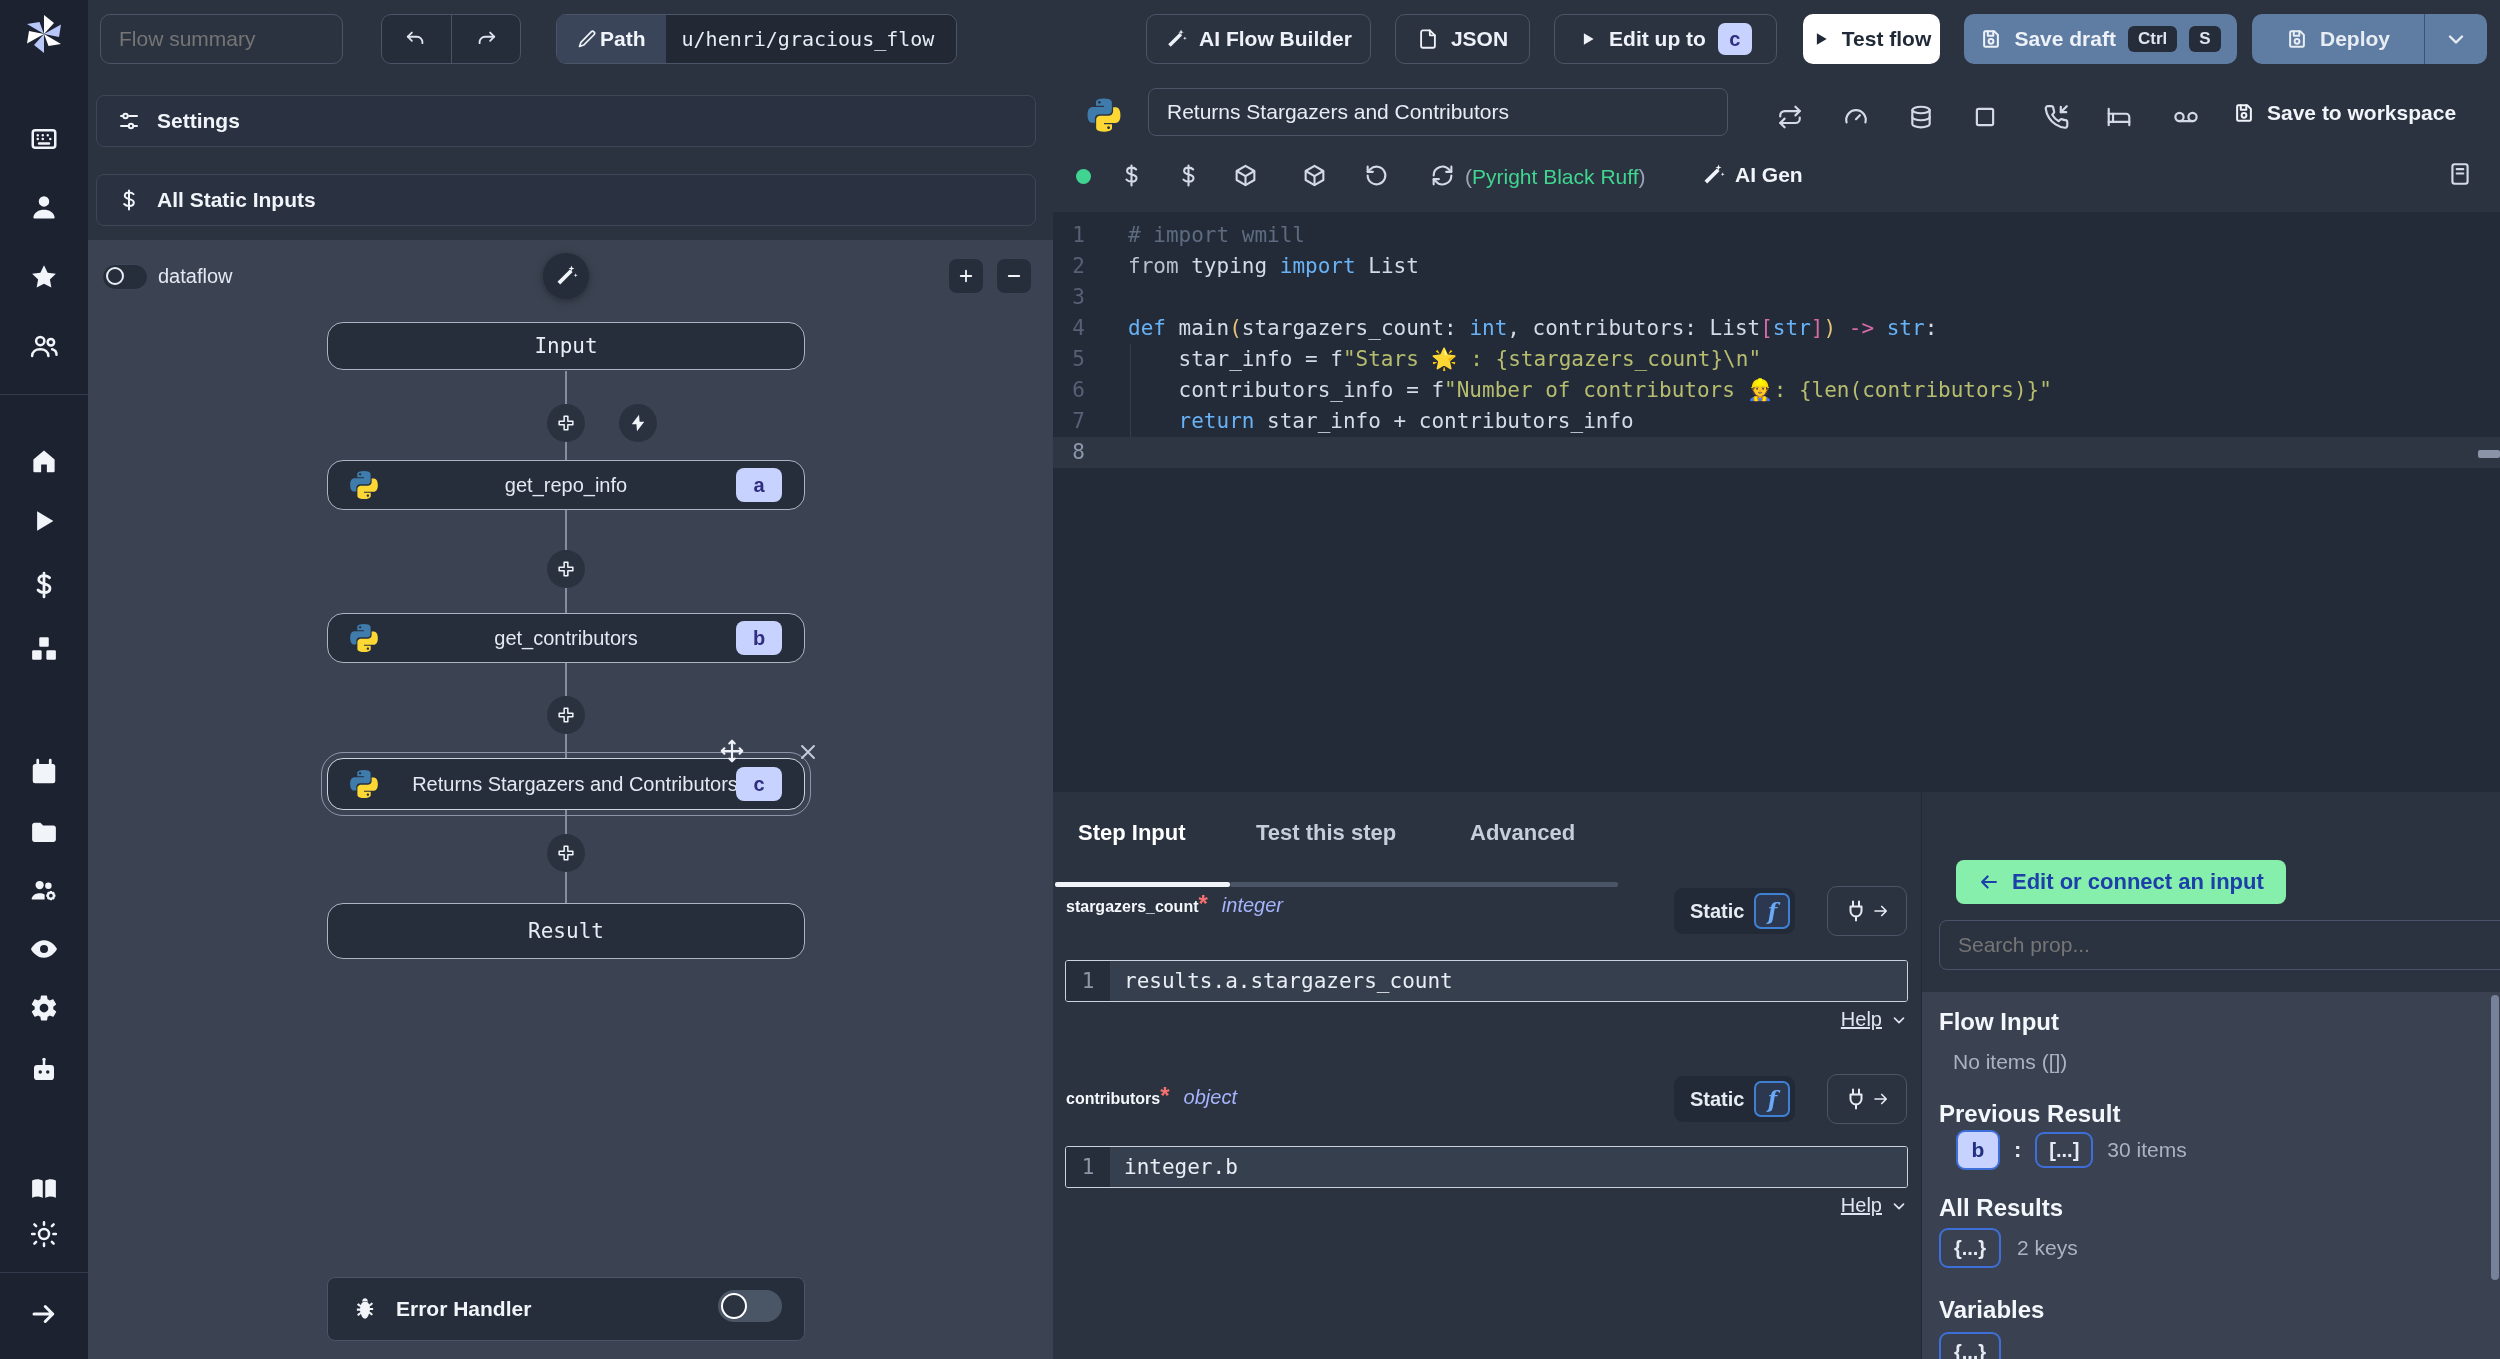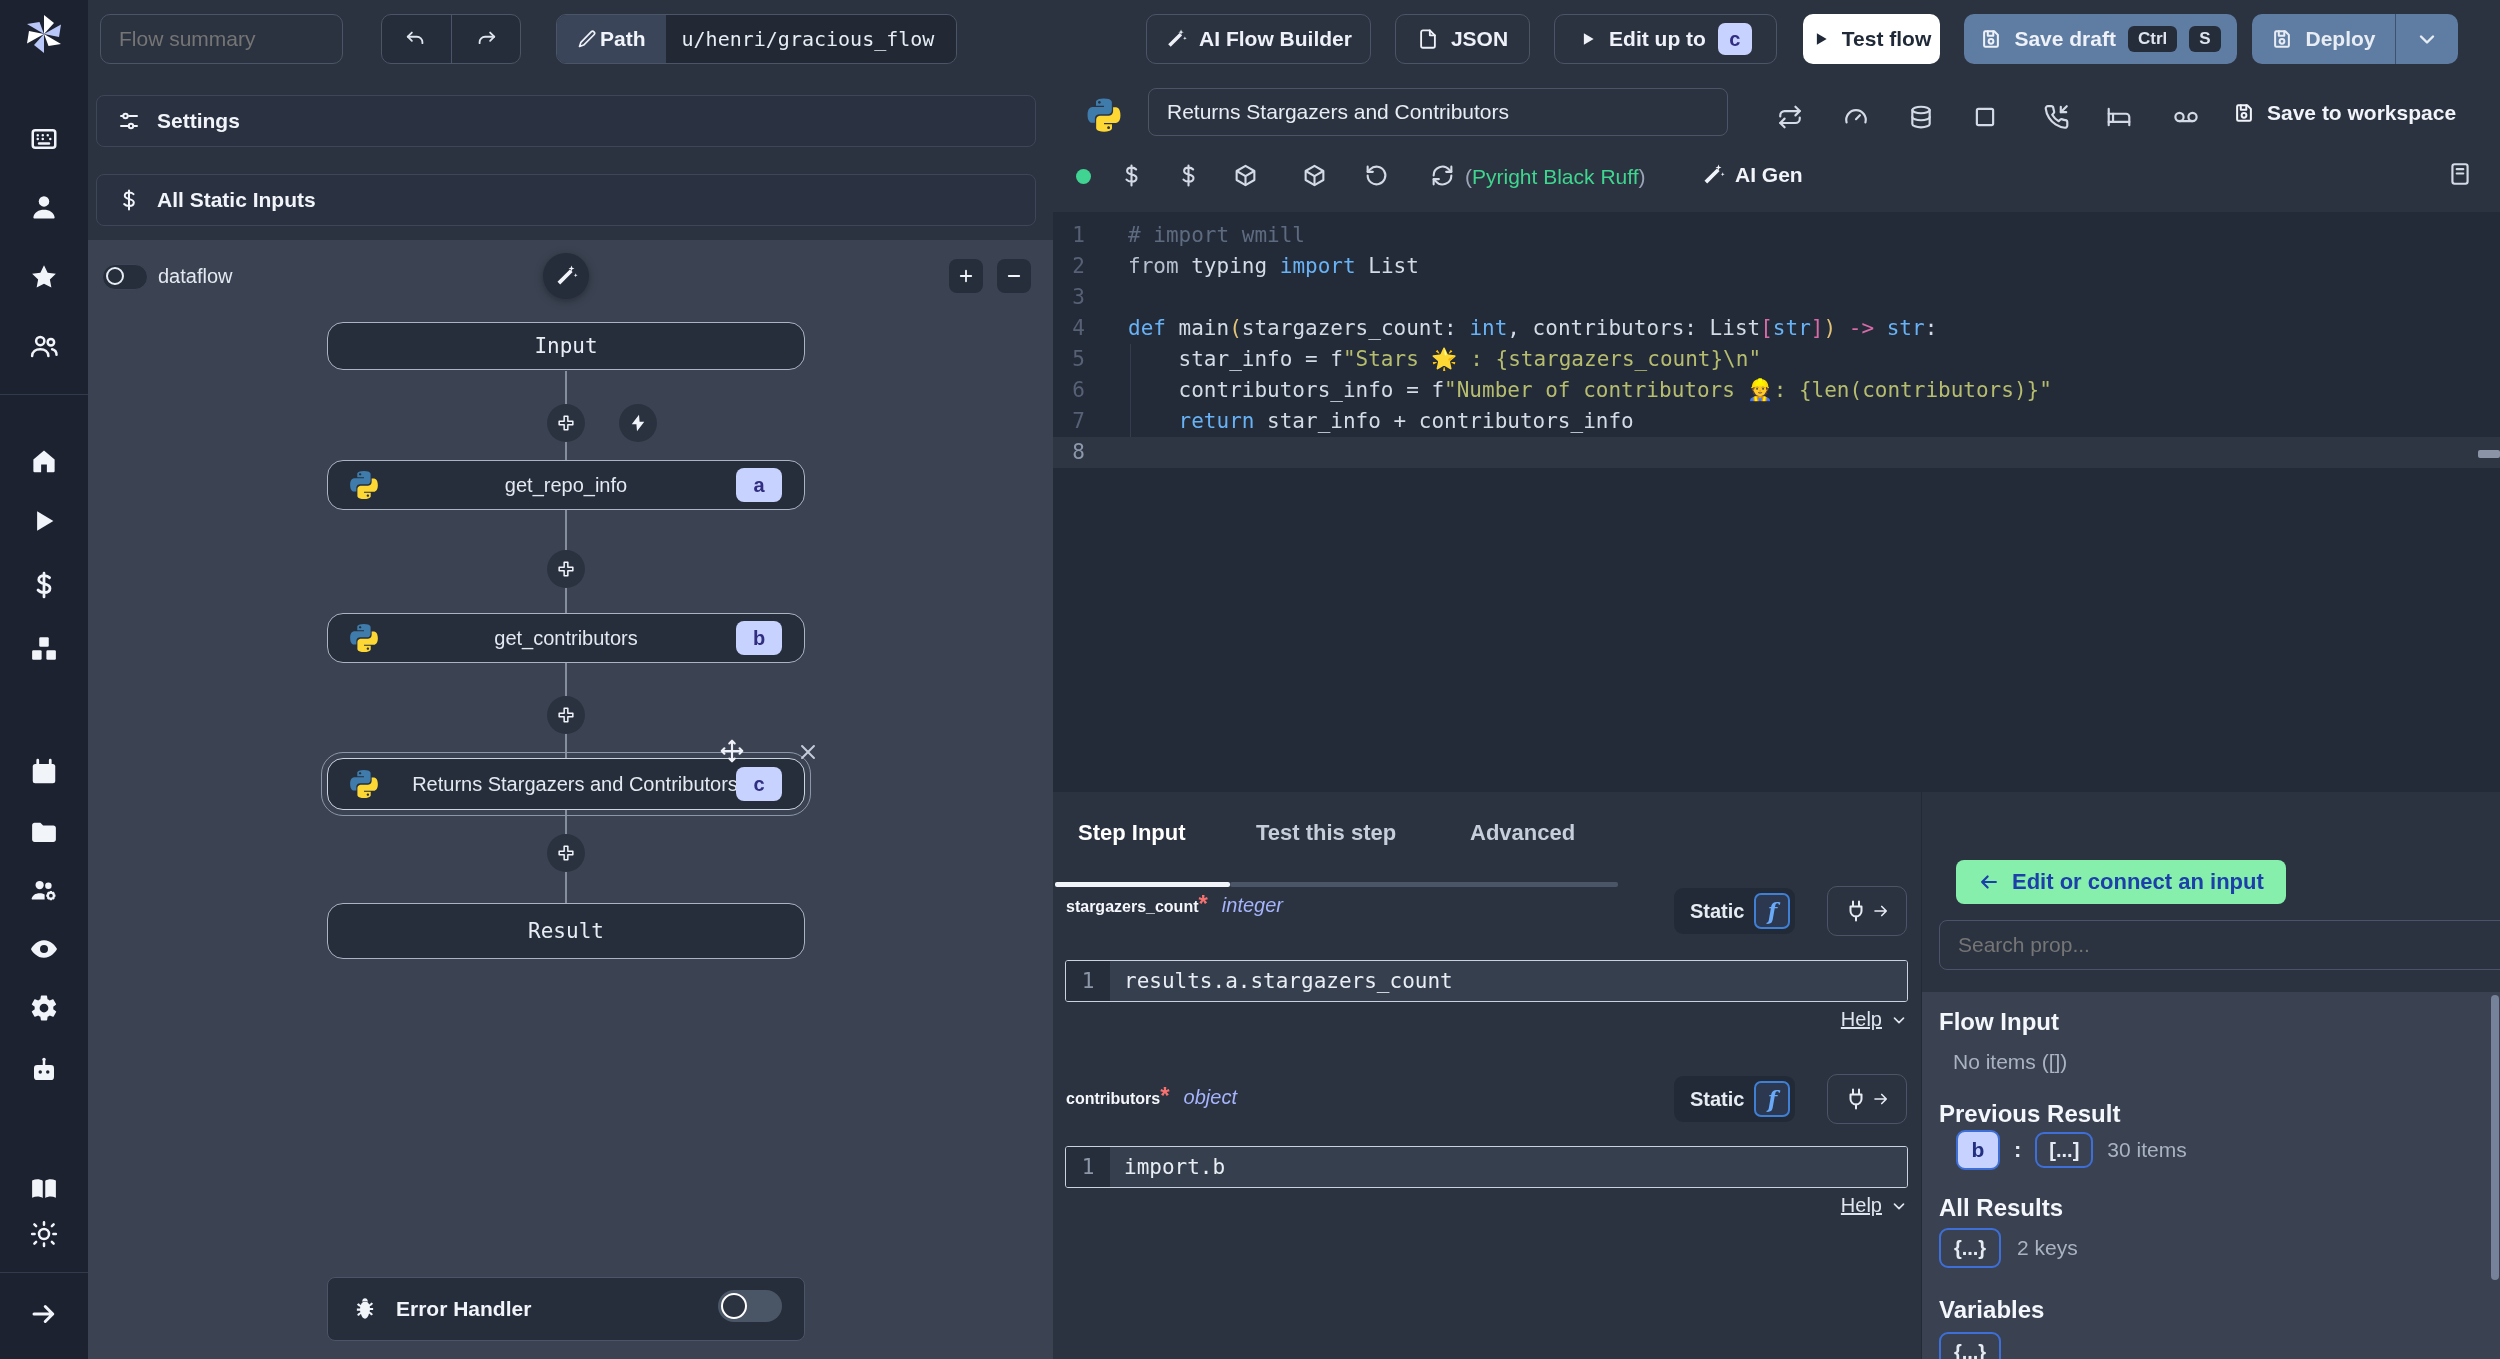--- a/index.html
+++ b/index.html
@@ -242,21 +242,21 @@
           <svg viewBox="0 0 24 24" fill="none" stroke="currentColor" stroke-width="2.2" stroke-linecap="round" stroke-linejoin="round">
             <path d="M5.5 3.5h10l4 4V19a1.5 1.5 0 0 1-1.5 1.5H6A1.5 1.5 0 0 1 4.5 19V5A1.5 1.5 0 0 1 6 3.5z"></path>
             <path d="M8.5 3.5v5h6v-5"></path>
             <circle cx="12" cy="14.5" r="2.6"></circle>
           </svg>
         </span>
       <span>Save draft</span>
       <span class="kbd">Ctrl</span>
       <span class="kbd">S</span>
     </div>
-    <div class="abs" style="left:2164px;top:14px;width:206px;height:50px;display:flex;background:#5f7da3;border-radius:10px;overflow:hidden;">
+    <div class="abs" style="left:2164px;top:14px;width:235px;height:50px;display:flex;background:#5f7da3;border-radius:10px;overflow:hidden;">
       <div style="flex:1;display:flex;align-items:center;justify-content:center;gap:12px;font-size:21px;font-weight:600;cursor:pointer;">
         <span class="icon" style="width:22px;height:22px;">
             <svg viewBox="0 0 24 24" fill="none" stroke="currentColor" stroke-width="2.2" stroke-linecap="round" stroke-linejoin="round">
               <path d="M5.5 3.5h10l4 4V19a1.5 1.5 0 0 1-1.5 1.5H6A1.5 1.5 0 0 1 4.5 19V5A1.5 1.5 0 0 1 6 3.5z"></path>
               <path d="M8.5 3.5v5h6v-5"></path>
               <circle cx="12" cy="14.5" r="2.6"></circle>
             </svg>
           </span>
         <span>Deploy</span>
       </div>
@@ -627,21 +627,21 @@
           </svg>
         </span>
       <span class="icon" style="width:18px;height:18px;">
           <svg viewBox="0 0 24 24" fill="none" stroke="currentColor" stroke-width="2.2" stroke-linecap="round" stroke-linejoin="round">
             <path d="M4 12h15M13 6l6 6-6 6"></path>
           </svg>
         </span>
     </div>
     <div class="expr-box" style="top:354px;">
       <div class="gut">1</div>
-      <div class="code">import.b</div>
+      <div class="code">integer.b</div>
     </div>
     <div class="help-link" style="left:720px;top:402px;width:135px;justify-content:flex-end;">
       <span class="hl">Help</span>
       <span class="icon" style="width:18px;height:18px;">
           <svg viewBox="0 0 24 24" fill="none" stroke="currentColor" stroke-width="2.2" stroke-linecap="round" stroke-linejoin="round">
             <path d="M6 9.5l6 6 6-6"></path>
           </svg>
         </span>
     </div>
   </section>

